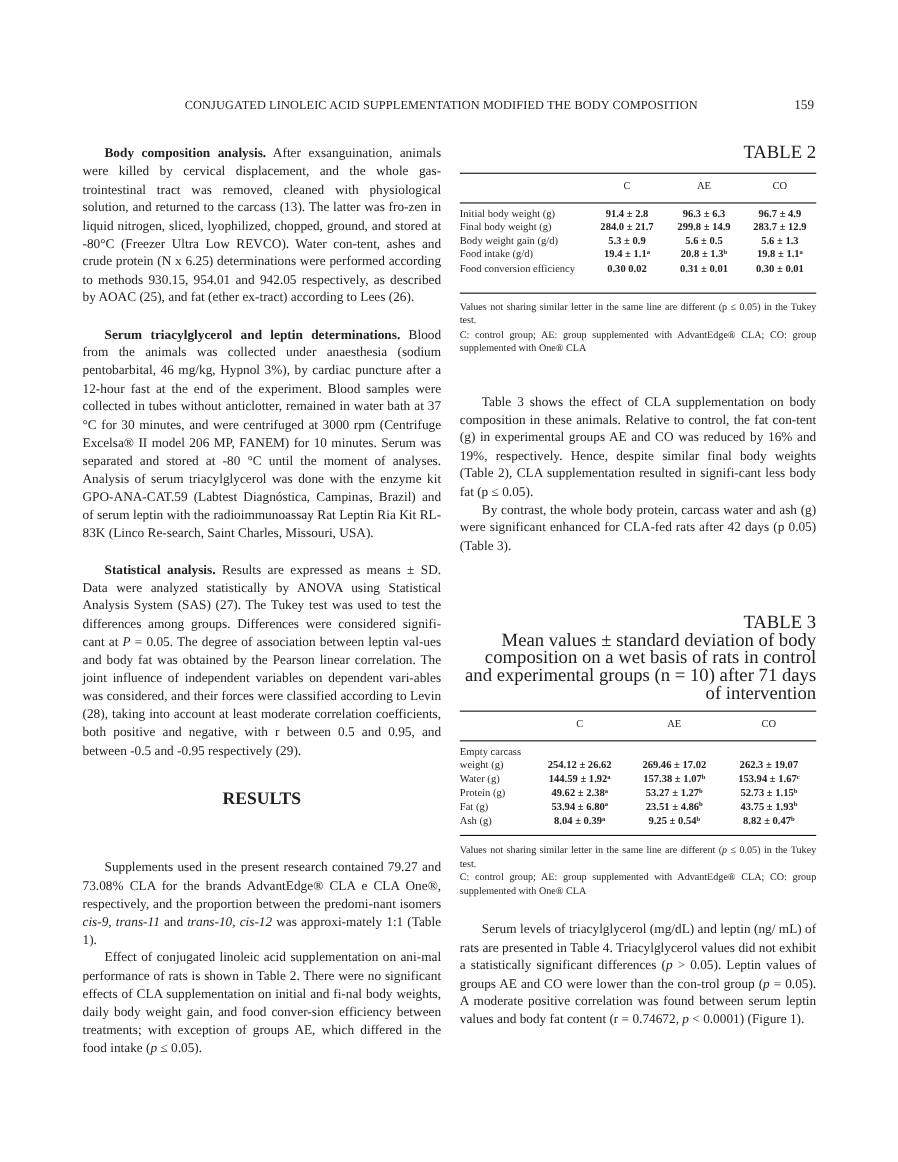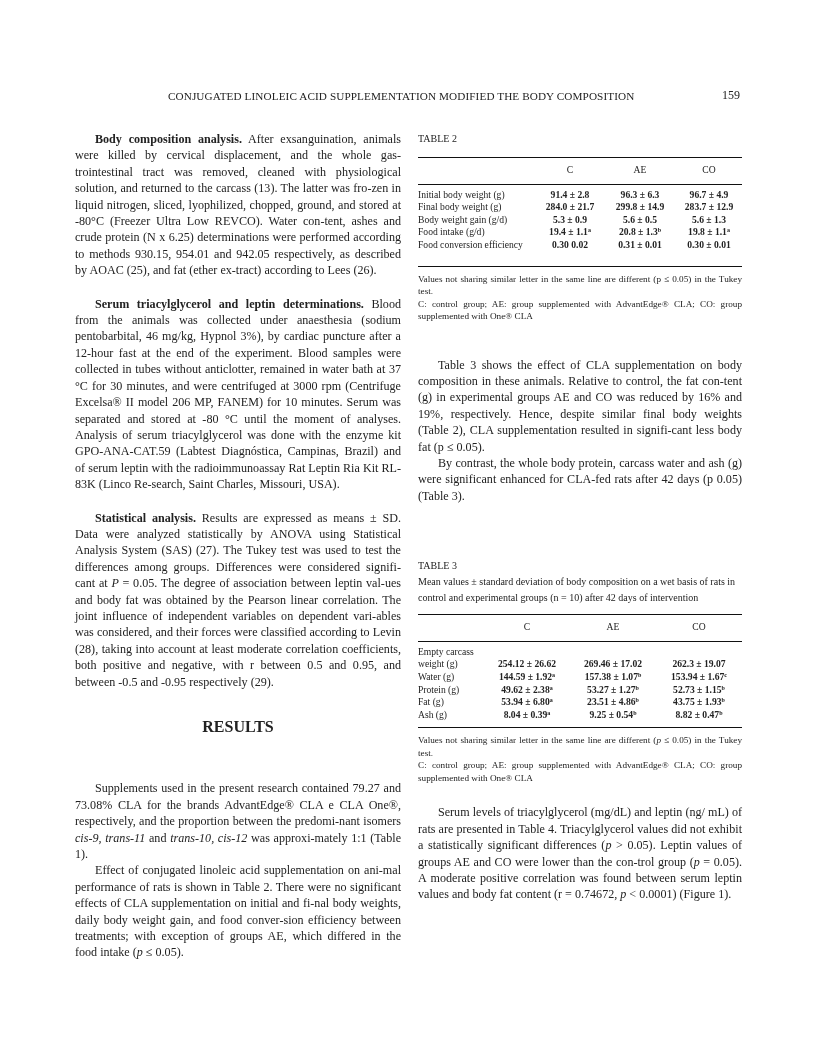--- a/index.html
+++ b/index.html
@@ -9,21 +9,21 @@
     .running-head .title { position: absolute; left: 168px; top: 0; letter-spacing: 0.1px; }
     .running-head .pageno { position: absolute; left: 722px; top: -2px; font-size: 12px; }
     .col { position: absolute; top: 131px; width: 326px; font-size: 12.1px; line-height: 16.4px; text-align: justify; }
     .col.left { left: 75px; }
     .col.right { left: 418px; width: 324px; }
     p { margin: 0; text-indent: 20px; }
     .gap { height: 17px; }
     .gap2 { height: 33px; }
     b { font-weight: bold; }
     .results-heading { text-align: center; font-weight: bold; font-size: 16px; margin: 12px; text-indent: 0; }
-    .tbl-caption { text-align: left; font-size: 10px; line-height: 16px; text-indent: 0; }
+    .tbl-caption { text-align: right; font-size: 17px; line-height: 16px; text-indent: 0; }
     .rule { border-top: 1.2px solid #111; height: 0; }
     table { border-collapse: collapse; width: 100%; font-size: 9.6px; line-height: 12.6px; }
     td, th { padding: 0; white-space: nowrap; font-weight: normal; }
     th { text-align: center; padding: 6px 0 7px 0; }
     td.num { text-align: center; font-weight: bold; }
     .notes { font-size: 9.2px; line-height: 12.5px; text-align: justify; text-indent: 0; }
     sup { font-size: 6px; vertical-align: 3px; line-height: 0; }
   </style>
 </head>
 <body>
@@ -114,21 +114,21 @@
     <div class="notes">C: control group; AE: group supplemented with AdvantEdge® CLA; CO: group supplemented with One® CLA</div>
   </div>
 
   <div style="height:34px"></div>
   <p>Table 3 shows the effect of CLA supplementation on body composition in these animals. Relative to control, the fat con-tent (g) in experimental groups AE and CO was reduced by 16% and 19%, respectively. Hence, despite similar final body weights (Table 2), CLA supplementation resulted in signifi-cant less body fat (p ≤ 0.05).</p>
   <p>By contrast, the whole body protein, carcass water and ash (g) were significant enhanced for CLA-fed rats after 42 days (p  0.05) (Table 3).</p>
 
   <div style="height:54px"></div>
   <div>
     <div class="tbl-caption">TABLE 3</div>
-    <div class="tbl-caption">Mean values ± standard deviation of body composition on a wet basis of rats in control and experimental groups (n = 10) after 42 days of intervention</div>
+    <div class="tbl-caption">Mean values ± standard deviation of body composition on a wet basis of rats in control and experimental groups (n = 10) after 71 days of intervention</div>
     <div style="height:8px"></div>
     <div class="rule"></div>
     <table>
       <colgroup>
           <col style="width:66px">
           <col style="width:86px">
           <col style="width:86px">
           <col>
         </colgroup>
       <thead>

